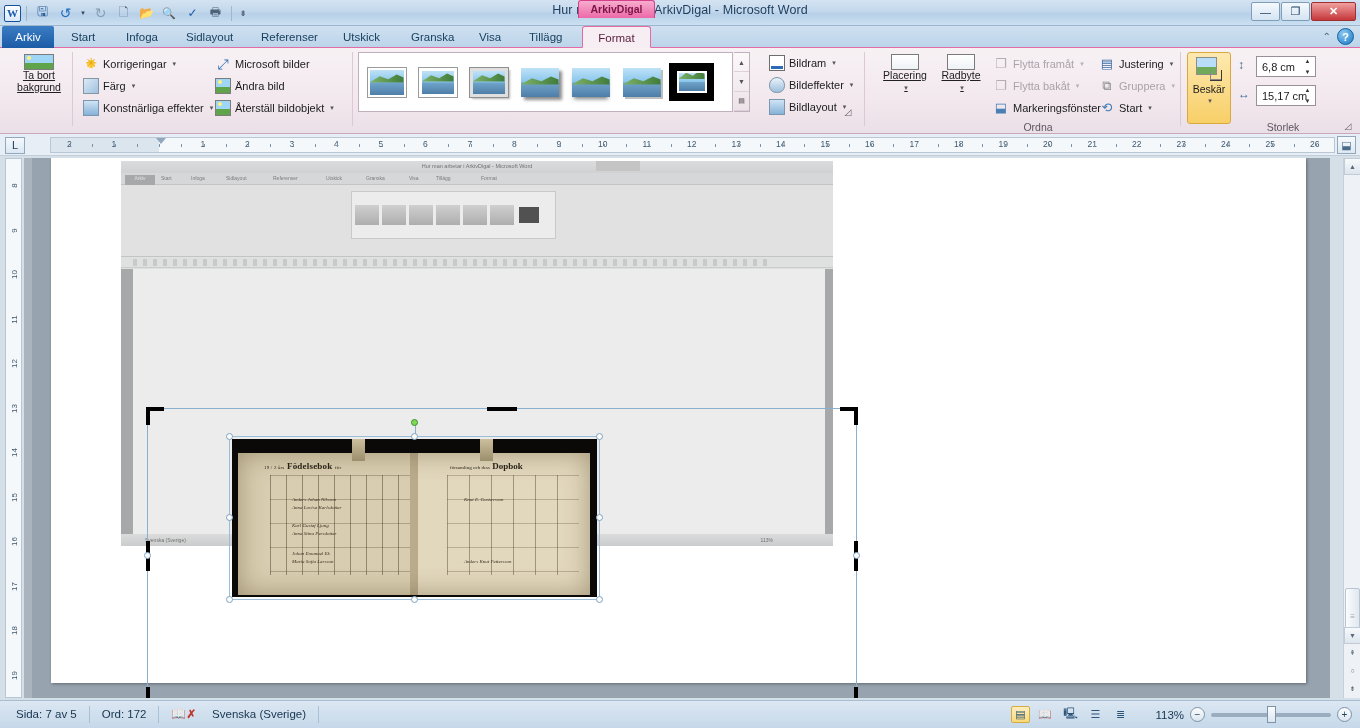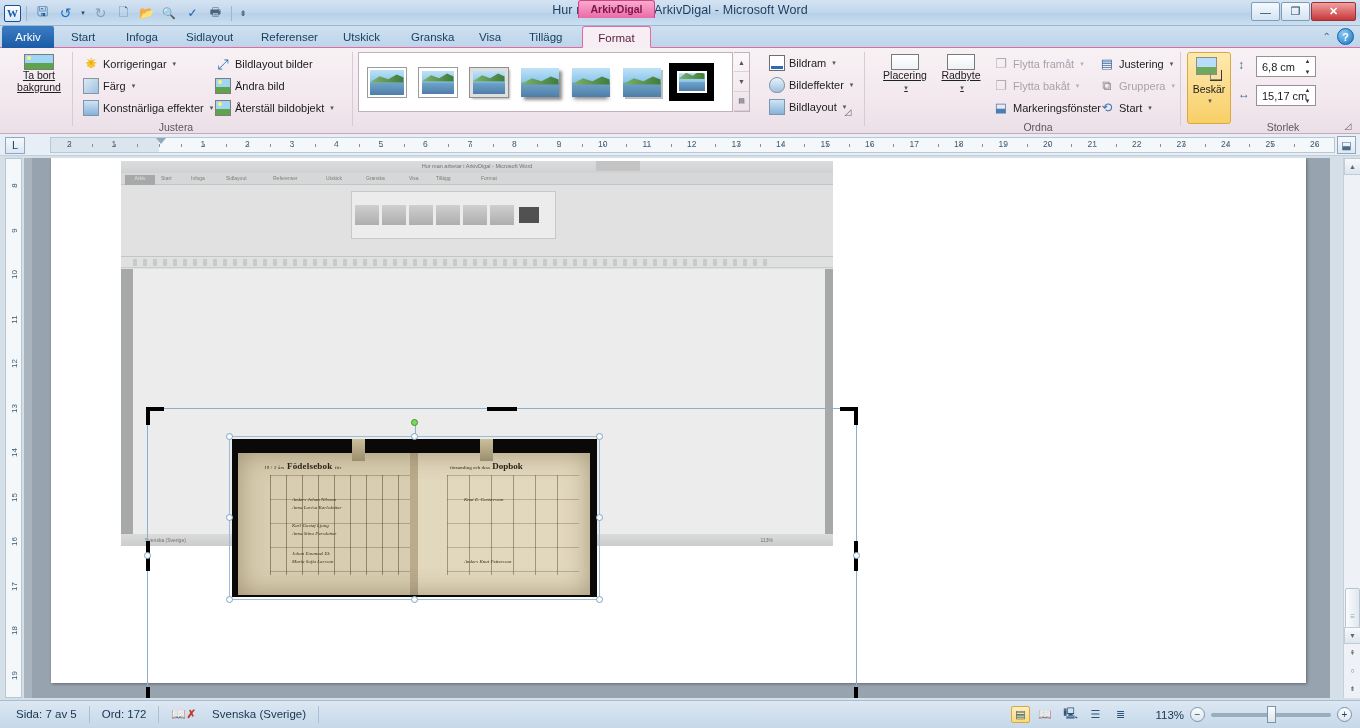--- a/index.html
+++ b/index.html
@@ -424,32 +424,31 @@
         <span class="caret">▾</span>
       </div>
       <div class="smbtn" style="left:80px;top:50px">
         <span class="ic ic-layout"></span>
         <span>Konstnärliga effekter</span>
         <span class="caret">▾</span>
       </div>
 
       <div class="smbtn" style="left:212px;top:6px">
         <span class="ic ic-arrows"></span>
-        <span>Bildlayout bilder</span>
+        <span>Microsoft bilder</span>
       </div>
       <div class="smbtn" style="left:212px;top:28px">
         <span class="ic ic-pic"></span>
         <span>Ändra bild</span>
       </div>
       <div class="smbtn" style="left:212px;top:50px">
         <span class="ic ic-pic"></span>
         <span>Återställ bildobjekt</span>
         <span class="caret">▾</span>
       </div>
-      <div class="glabel">Justera</div>
     </div>
     <div class="gsep" style="left:352px"></div>
 
     <div class="rgroup" style="left:356px;width:504px">
       <div class="gallery">
         <div class="thumb s1">
             <span class="pic"></span>
           </div>
         <div class="thumb s2">
             <span class="pic"></span>

